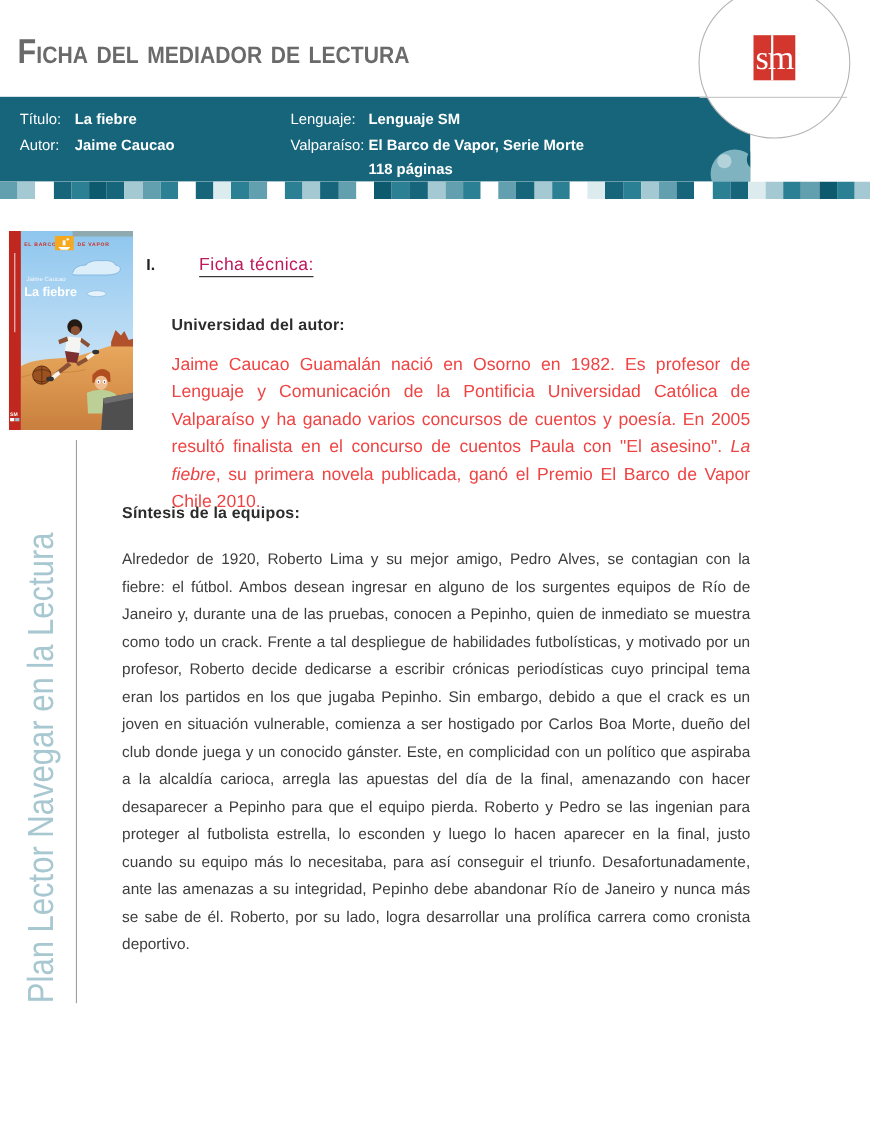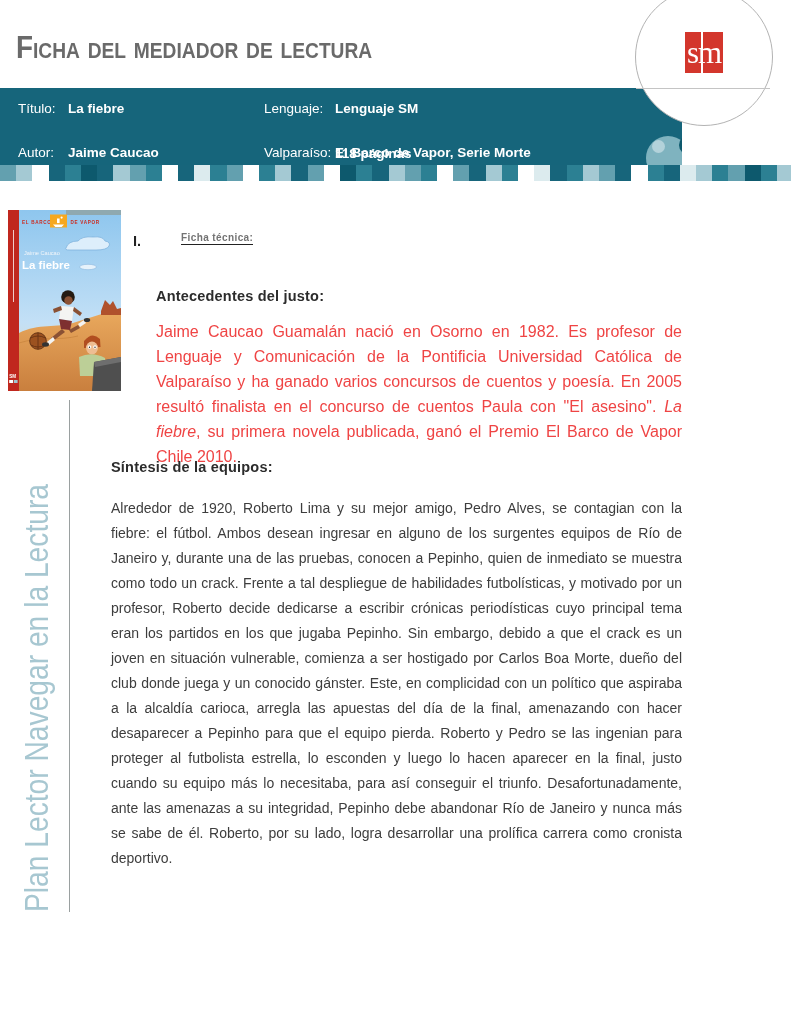--- a/index.html
+++ b/index.html
@@ -17,21 +17,21 @@
   .bub-o1{left:691px;top:28px;width:54px;height:54px;border:1px solid rgba(255,255,255,.6);}
   .bub-o2{left:729px;top:13px;width:22px;height:22px;border:1px solid rgba(255,255,255,.6);}
   .bub-o3{left:762px;top:11px;width:52px;height:52px;border:1px solid rgba(255,255,255,.5);}
   .bub-f1{left:679px;top:47px;width:20px;height:20px;background:#0d596d;}
   .bub-f2{left:646px;top:48px;width:44px;height:44px;background:#7fb3bf;}
   .bub-f3{left:652px;top:52px;width:13px;height:13px;background:#b3d2da;}
 
   .bfield{position:absolute;color:#ffffff;font-size:13.5px;white-space:nowrap;}
   .blabel{font-weight:400;}
   .bvalue{font-weight:700;}
-  .r1{top:13px;} .r2{top:36px;margin-top:21px;} .r3{top:58px;}
+  .r1{top:13px;} .r2{top:36px;} .r3{top:58px;}
   .c1l{left:18px;} .c1v{left:68px;} .c2l{left:264px;} .c2v{left:335px;}
 
   
   .strip{position:absolute;left:0;top:165px;width:791px;height:16px;display:flex;overflow:hidden;}
   .sq{flex:0 0 16.2px;height:16px;}
 
   
   .logo-circle{position:absolute;left:635px;top:-12px;width:136px;height:136px;border-radius:50%;
                background:#ffffff;border:1px solid #b3b3b3;}
   .circle-line{position:absolute;left:636px;top:88px;width:134px;height:1px;background:#c4c4c4;}
@@ -41,21 +41,21 @@
            letter-spacing:-1px;}
   .sm-divider{position:absolute;left:701px;top:32px;width:1.5px;height:41px;background:#ffffff;}
 
   
   .cover{position:absolute;left:8px;top:210px;width:113px;height:181px;}
   .vline{position:absolute;left:69px;top:400px;width:1px;height:512px;background:#9aa0a0;}
   .vtext-svg{position:absolute;left:2px;top:395px;}
 
   
   .numeral{position:absolute;left:133px;top:233px;font-size:14.5px;font-weight:700;color:#222;}
-  .sec-title{position:absolute;left:181px;top:232px;font-size:10px;font-weight:700;color:#737373;
+  .sec-title{position:absolute;left:181px;top:232px;font-size:16px;font-weight:400;color:#be185d;
              border-bottom:1.5px solid #222;padding-bottom:1px;letter-spacing:.4px;}
   .ant-h{position:absolute;left:156px;top:288px;font-size:14.5px;font-weight:700;color:#2c2c2c;letter-spacing:.2px;}
   .ant-p{position:absolute;left:156px;top:303px;width:526px;text-align:justify;
          font-size:16px;line-height:25px;color:#ef4444;}
   .sin-h{position:absolute;left:111px;top:459px;font-size:14.5px;font-weight:700;color:#2c2c2c;letter-spacing:.2px;}
   .sin-p{position:absolute;left:111px;top:482px;width:571px;text-align:justify;
          font-size:14px;line-height:25px;color:#3d3d3d;}
   .italic{font-style:italic;}
 </style>
 </head>
@@ -217,19 +217,19 @@
   </svg>
 
   <div class="vline"></div>
   <svg class="vtext-svg" width="62" height="522">
     <text transform="translate(46,517) rotate(-90)" textLength="428" lengthAdjust="spacingAndGlyphs" font-family="Liberation Sans, sans-serif" font-size="33" font-weight="300" fill="#a7c7d1">Plan Lector Navegar en la Lectura</text>
   </svg>
 
   <div class="numeral">I.</div>
   <div class="sec-title">Ficha técnica:</div>
 
-  <div class="ant-h">Antecedentes del justo:</div>
+  <div class="ant-h">Universidad del autor:</div>
   <p class="ant-p"><span>Jaime Caucao Guamalán nació en Osorno en 1982. Es profesor de Lenguaje y Comunicación de la Pontificia Universidad Católica de Valparaíso y ha ganado varios concursos de cuentos y poesía. En 2005 resultó finalista en el concurso de cuentos Paula con "El asesino". </span><span class="italic">La fiebre</span><span>, su primera novela publicada, ganó el Premio El Barco de Vapor Chile 2010.</span></p>
 
   <div class="sin-h">Síntesis de la equipos:</div>
   <p class="sin-p">Alrededor de 1920, Roberto Lima y su mejor amigo, Pedro Alves, se contagian con la fiebre: el fútbol. Ambos desean ingresar en alguno de los surgentes equipos de Río de Janeiro y, durante una de las pruebas, conocen a Pepinho, quien de inmediato se muestra como todo un crack. Frente a tal despliegue de habilidades futbolísticas, y motivado por un profesor, Roberto decide dedicarse a escribir crónicas periodísticas cuyo principal tema eran los partidos en los que jugaba Pepinho. Sin embargo, debido a que el crack es un joven en situación vulnerable, comienza a ser hostigado por Carlos Boa Morte, dueño del club donde juega y un conocido gánster. Este, en complicidad con un político que aspiraba a la alcaldía carioca, arregla las apuestas del día de la final, amenazando con hacer desaparecer a Pepinho para que el equipo pierda. Roberto y Pedro se las ingenian para proteger al futbolista estrella, lo esconden y luego lo hacen aparecer en la final, justo cuando su equipo más lo necesitaba, para así conseguir el triunfo. Desafortunadamente, ante las amenazas a su integridad, Pepinho debe abandonar Río de Janeiro y nunca más se sabe de él. Roberto, por su lado, logra desarrollar una prolífica carrera como cronista deportivo.</p>
 
 </div>
 
 </body></html>

